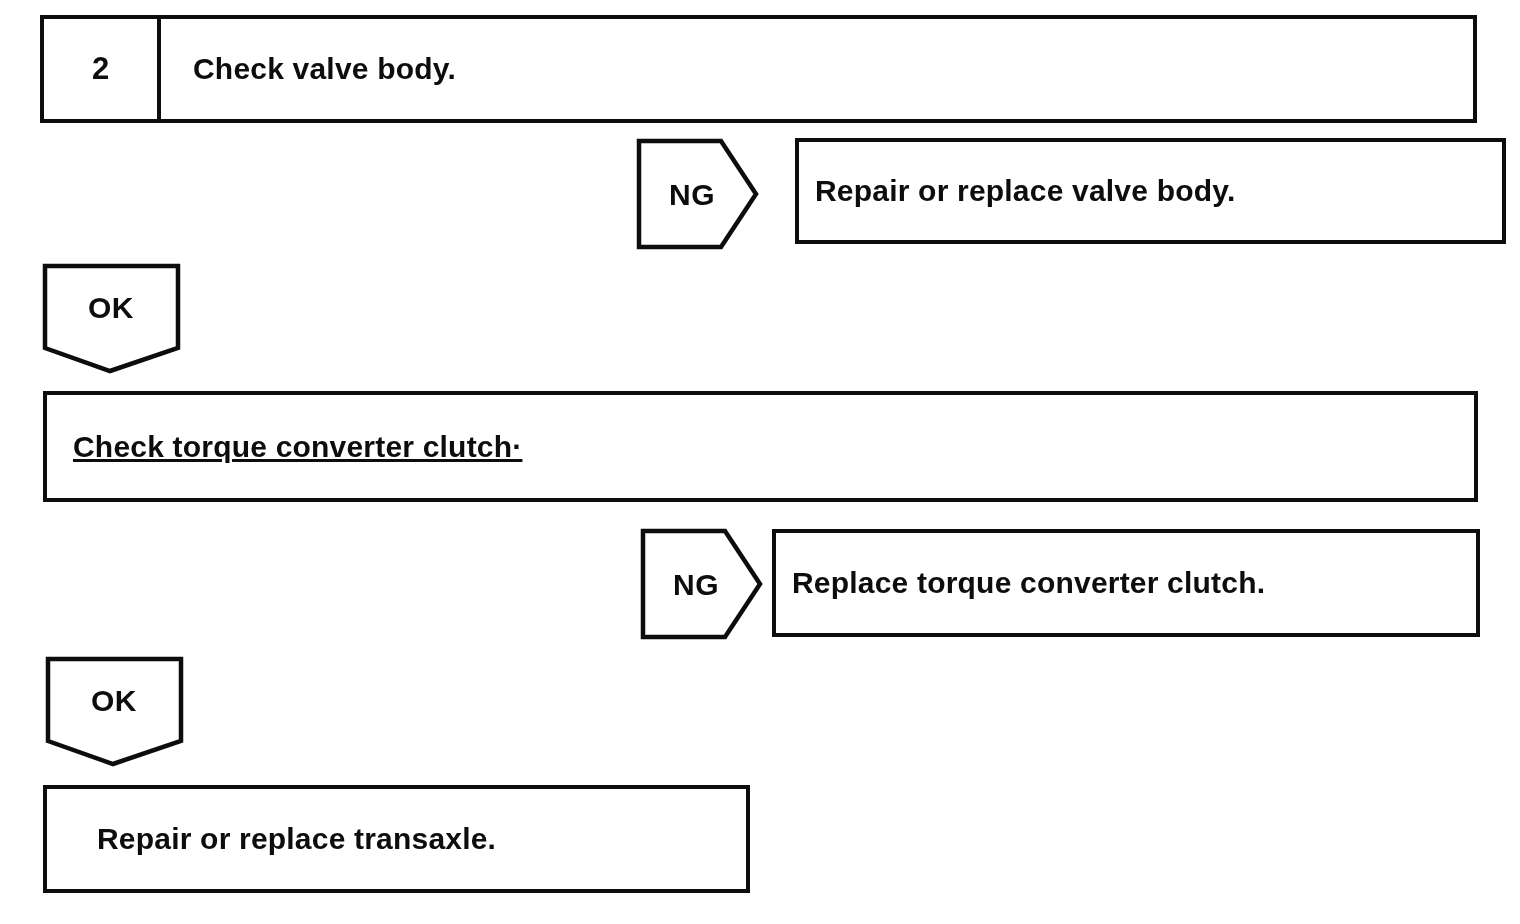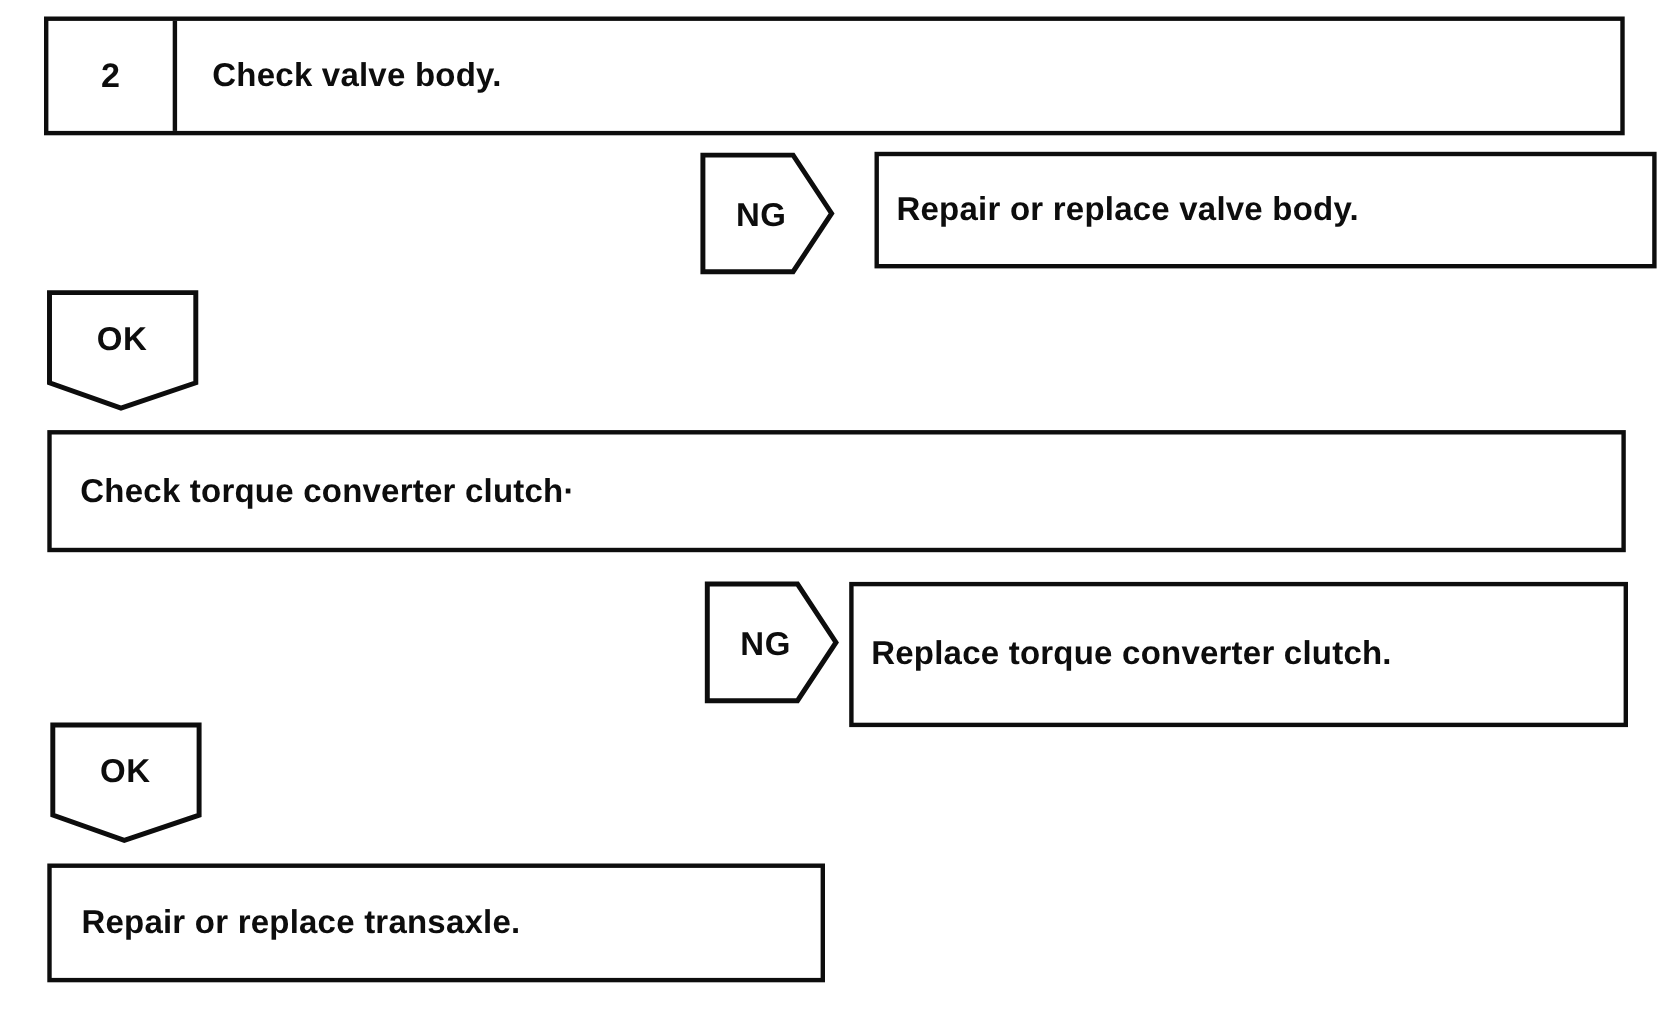--- a/index.html
+++ b/index.html
@@ -40,22 +40,22 @@
     font-size: 31px;
     flex: 0 0 auto;
   }
   .step-title {
     padding-left: 32px;
     font-size: 30px;
     letter-spacing: 0.2px;
     white-space: nowrap;
   }
   .action-pad { padding-left: 16px; }
-  .check-pad  { padding-left: 26px; }
-  .final-pad  { padding-left: 27px; }
+  .check-pad  { padding-left: 26px; text-decoration: underline; }
+  .final-pad  { padding-left: 50px; }
   .connector {
     position: absolute;
     overflow: visible;
   }
   .connector polygon {
     fill: #ffffff;
     stroke: #0d0d0d;
     stroke-width: 4.5;
     stroke-linejoin: miter;
   }
@@ -93,21 +93,21 @@
 
   <div class="box" style="left:43px; top:391px; width:1435px; height:111px;">
     <div class="box-label check-pad">Check torque converter clutch·</div>
   </div>
 
   <svg class="connector" style="left:640px; top:528px;" width="124" height="112" viewBox="0 0 124 112">
     <polygon points="3,3 85,3 120,56 85,109 3,109"></polygon>
     <text x="56" y="67" text-anchor="middle">NG</text>
   </svg>
 
-  <div class="box" style="left:772px; top:529px; width:708px; height:132px;">
+  <div class="box" style="left:772px; top:529px; width:708px; height:108px;">
     <div class="box-label action-pad">Replace torque converter clutch.</div>
   </div>
 
   <svg class="connector" style="left:45px; top:656px;" width="139" height="112" viewBox="0 0 139 112">
     <polygon points="3,3 136,3 136,85 68,108 3,85"></polygon>
     <text x="69" y="55" text-anchor="middle">OK</text>
   </svg>
 
   <div class="box" style="left:43px; top:785px; width:707px; height:108px;">
     <div class="box-label final-pad">Repair or replace transaxle.</div>

